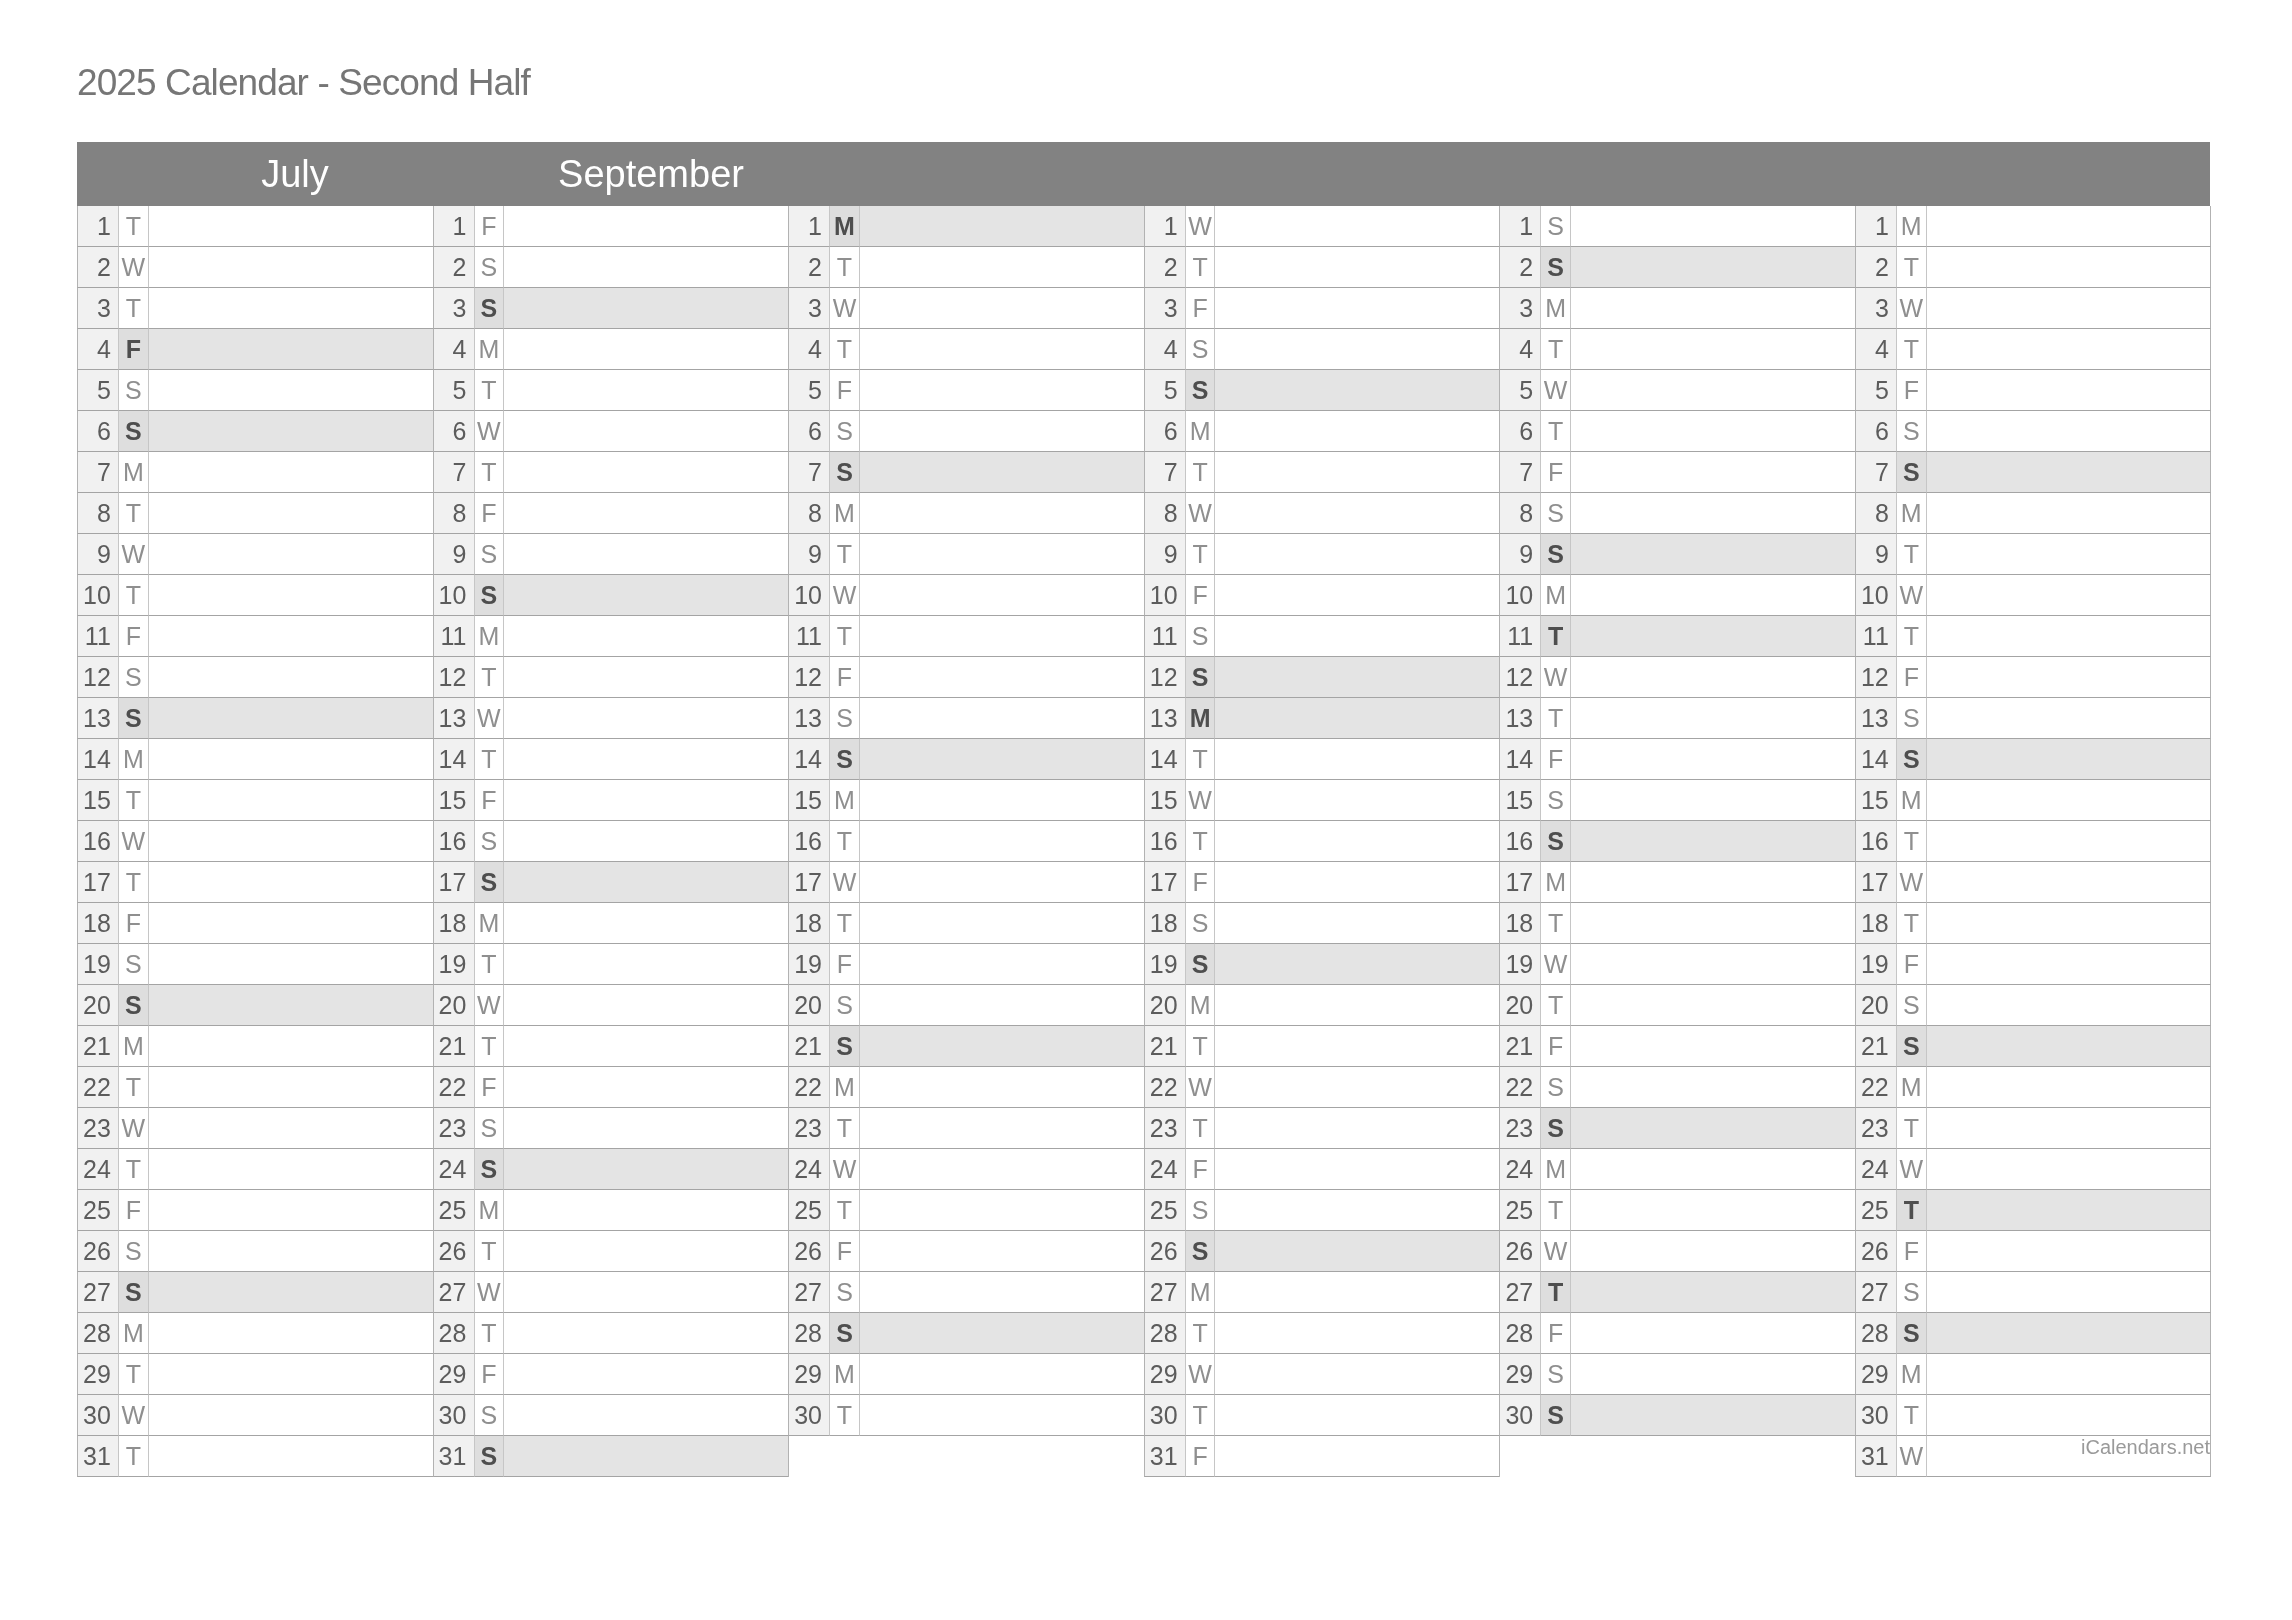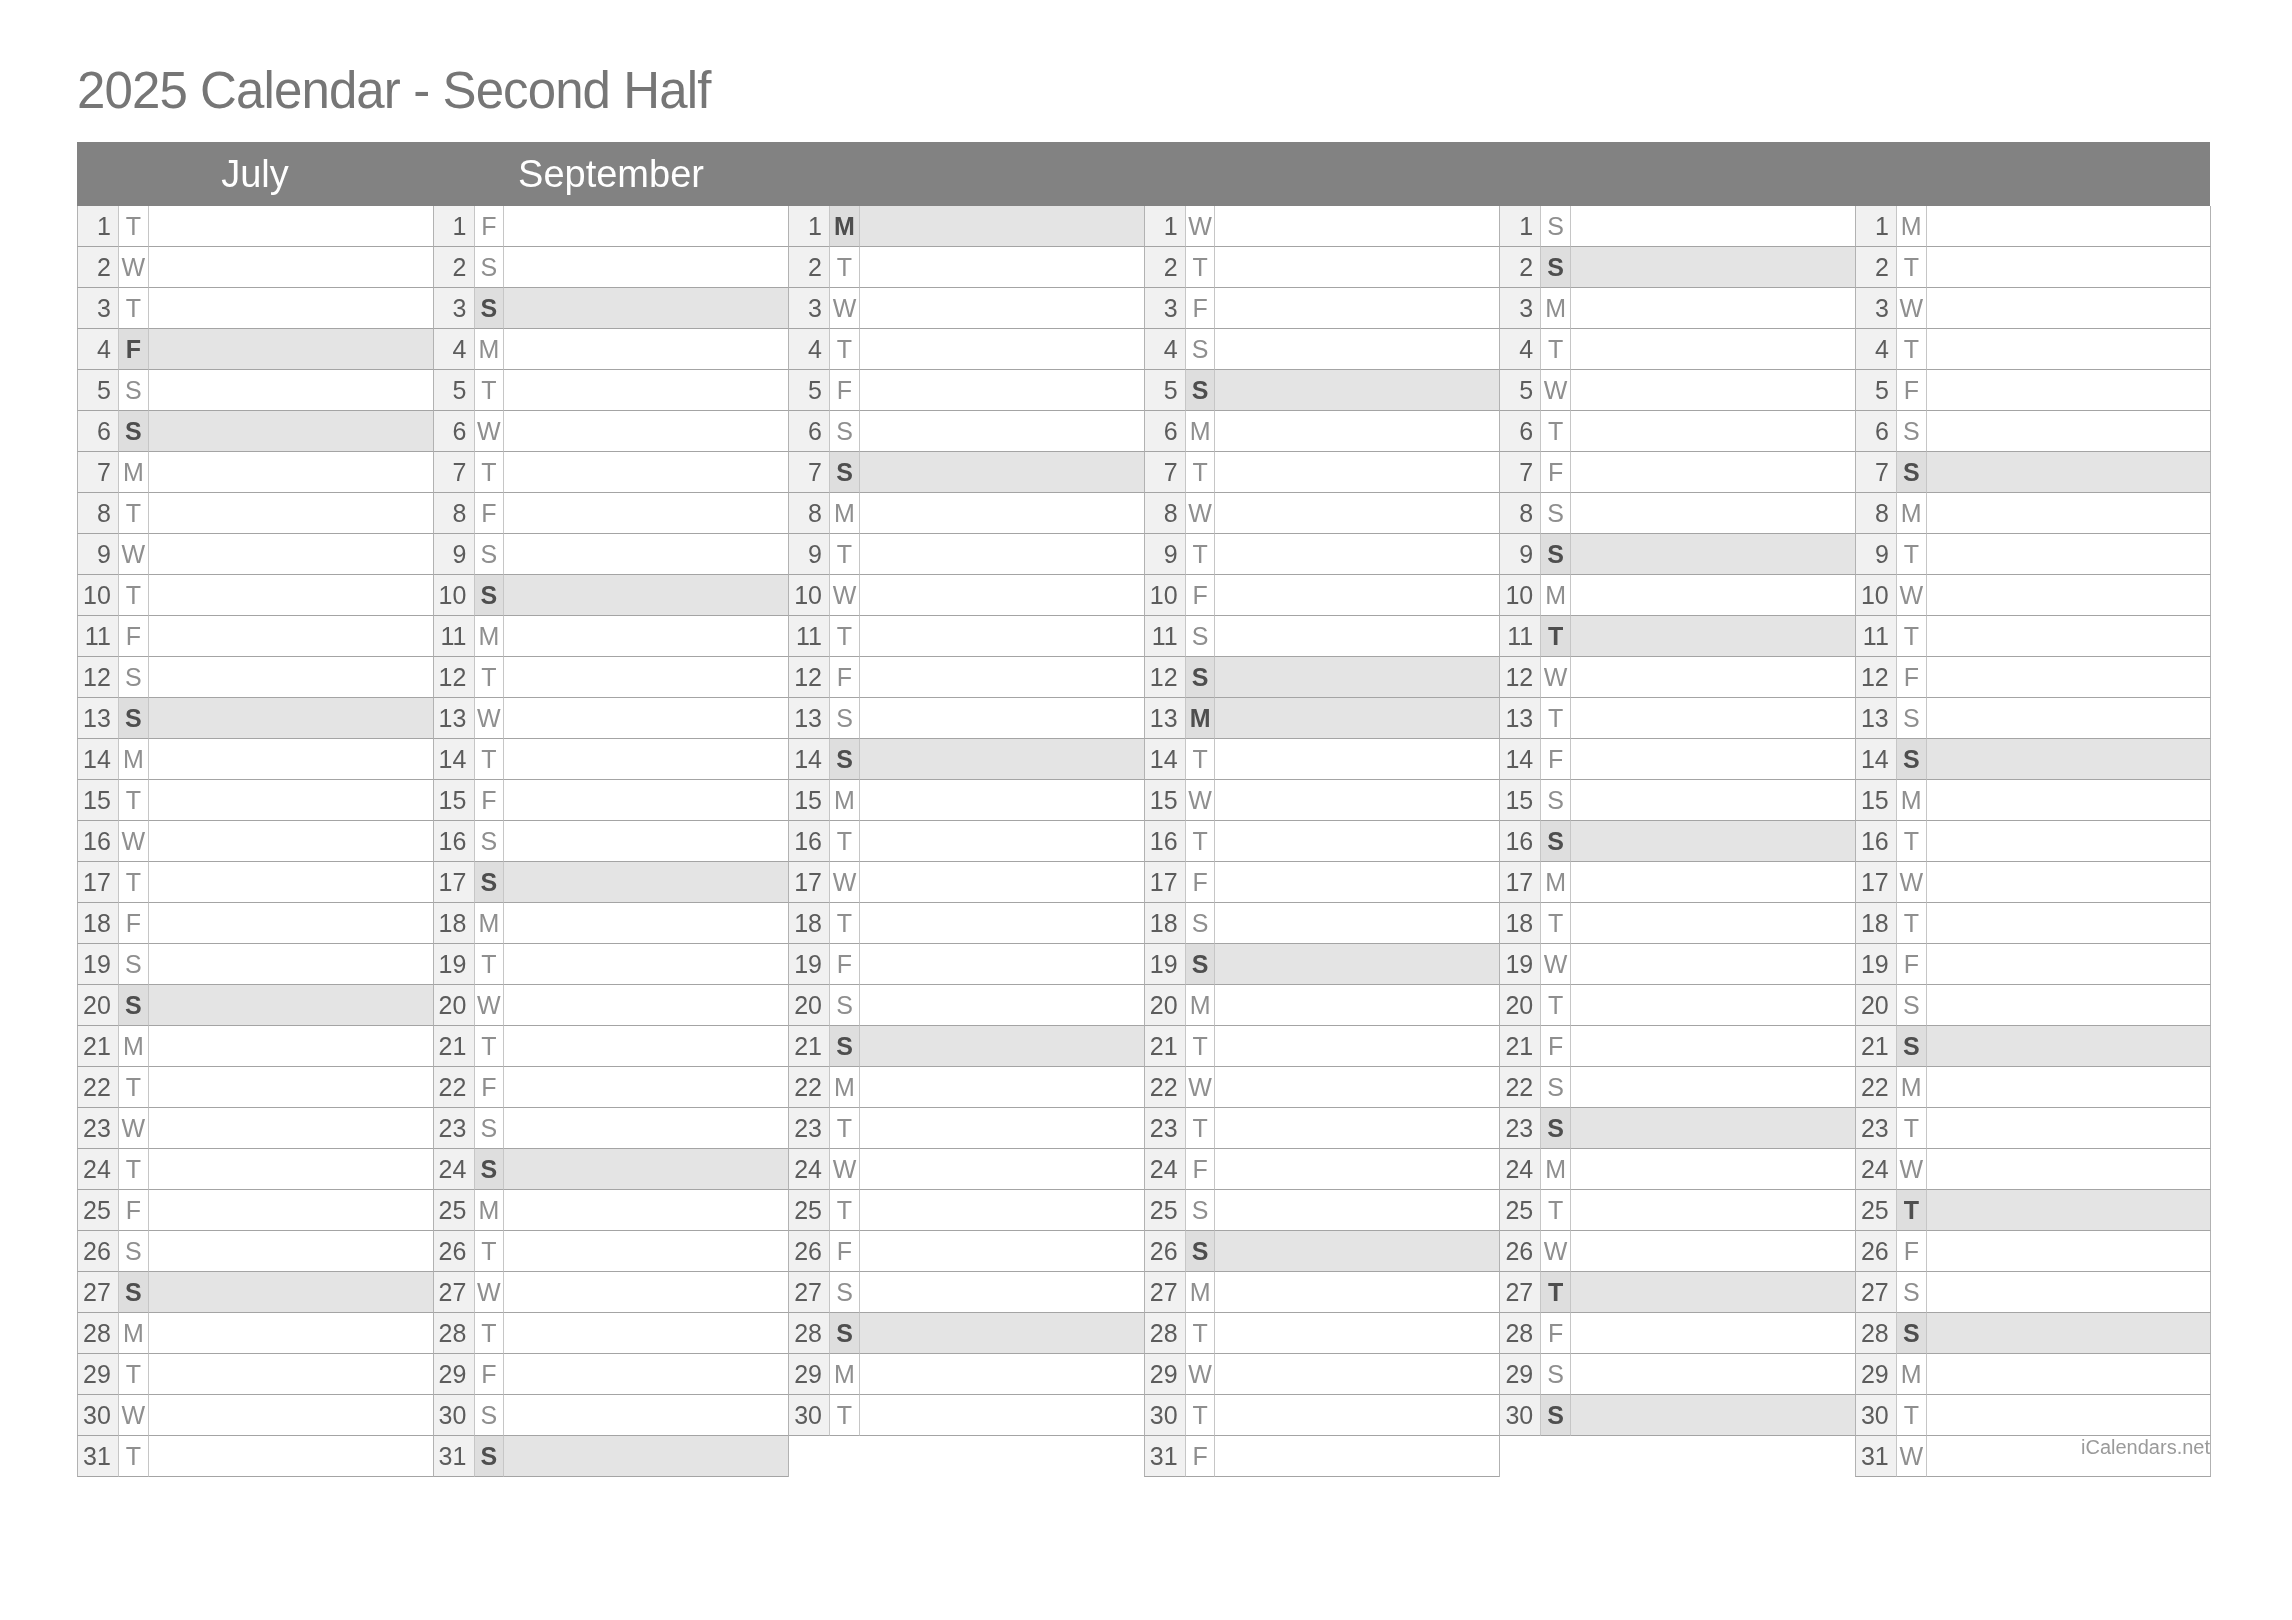--- a/index.html
+++ b/index.html
@@ -18,28 +18,28 @@
     --highlight-letter-color:#4e4e4e;
   }
   html,body{margin:0;padding:0;}
   body{
     width:2293px;height:1620px;background:#ffffff;overflow:hidden;
     font-family:"Liberation Sans", sans-serif;
     position:relative;
   }
   .page-title{
     position:absolute;left:77px;top:63px;margin:0;
-    font-size:51px;font-weight:400;letter-spacing:-0.9px;line-height:1.1;
+    font-size:37px;font-weight:400;letter-spacing:-0.9px;line-height:1.1;
     color:var(--title-color);
   }
   .cal{
     position:absolute;left:77px;top:142px;width:2133px;
   }
   .cal-header{
-    display:flex;height:64px;background:var(--header-bg);
+    display:flex;height:64px;background:var(--header-bg);padding-left:40px;
   }
   .month-header{
     width:356px;display:flex;align-items:center;justify-content:center;
     color:var(--month-name-color);font-size:38px;font-weight:400;
   }
   .cal-grid{
     display:grid;
     grid-template-columns:repeat(6, 42px 29.6px 284px);
     grid-auto-rows:41px;
   }

